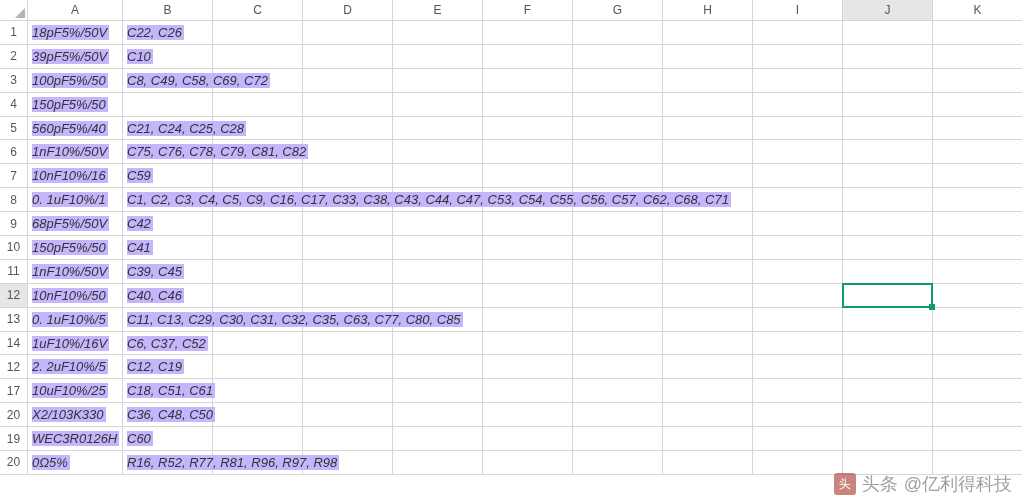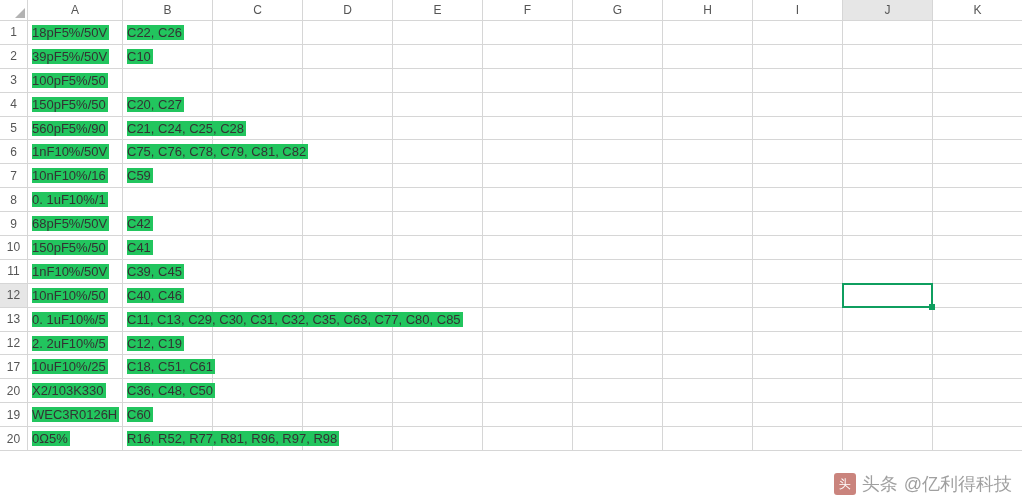--- a/index.html
+++ b/index.html
@@ -39,21 +39,21 @@
   }
   .corner, .rowhdr { width: 28px; flex: 0 0 28px; justify-content: center; }
   .colhdr { justify-content: center; }
   .rowhdr, .colhdr, .corner { background: #ffffff; color: #555555; font-size: 12px; }
   .colhdr.selected, .rowhdr.selected { background: #e6e6e6; }
   .cell {
     background: #ffffff;
   }
   .cell span, .rowhdr span, .colhdr span { position: relative; z-index: 2; }
   .cell.overflow { overflow: visible; }
-  .cell.overflow span { background: #22c55e; padding-right: 2px; }
+  .cell.overflow span { background: #c4b5fd; padding-right: 2px; font-style: italic; }
   
   .cA { width: 95px; flex: 0 0 95px; }
   .cB { width: 90px; flex: 0 0 90px; }
   .cC { width: 90px; flex: 0 0 90px; }
   .cD { width: 90px; flex: 0 0 90px; }
   .cE { width: 90px; flex: 0 0 90px; }
   .cF { width: 90px; flex: 0 0 90px; }
   .cG { width: 90px; flex: 0 0 90px; }
   .cH { width: 90px; flex: 0 0 90px; }
   .cI { width: 90px; flex: 0 0 90px; }
@@ -183,56 +183,56 @@
         <div class="cell cJ"></div>
         <div class="cell cK"></div>
       </div>
       <div class="row">
         <div class="rowhdr">
           <span>3</span>
         </div>
         <div class="cell cA overflow">
           <span>100pF5%/50</span>
         </div>
+        <div class="cell cB overflow">
+          <span>C8, C49, C58, C69, C72</span>
+        </div>
         <div class="cell cC"></div>
         <div class="cell cD"></div>
         <div class="cell cE"></div>
         <div class="cell cF"></div>
         <div class="cell cG"></div>
         <div class="cell cH"></div>
         <div class="cell cI"></div>
         <div class="cell cJ"></div>
         <div class="cell cK"></div>
       </div>
       <div class="row">
         <div class="rowhdr">
           <span>4</span>
         </div>
         <div class="cell cA overflow">
           <span>150pF5%/50</span>
         </div>
-        <div class="cell cB overflow">
-          <span>C20, C27</span>
-        </div>
         <div class="cell cC"></div>
         <div class="cell cD"></div>
         <div class="cell cE"></div>
         <div class="cell cF"></div>
         <div class="cell cG"></div>
         <div class="cell cH"></div>
         <div class="cell cI"></div>
         <div class="cell cJ"></div>
         <div class="cell cK"></div>
       </div>
       <div class="row">
         <div class="rowhdr">
           <span>5</span>
         </div>
         <div class="cell cA overflow">
-          <span>560pF5%/90</span>
+          <span>560pF5%/40</span>
         </div>
         <div class="cell cB overflow">
           <span>C21, C24, C25, C28</span>
         </div>
         <div class="cell cC"></div>
         <div class="cell cD"></div>
         <div class="cell cE"></div>
         <div class="cell cF"></div>
         <div class="cell cG"></div>
         <div class="cell cH"></div>
@@ -279,20 +279,23 @@
         <div class="cell cI"></div>
         <div class="cell cJ"></div>
         <div class="cell cK"></div>
       </div>
       <div class="row">
         <div class="rowhdr">
           <span>8</span>
         </div>
         <div class="cell cA overflow">
           <span>0. 1uF10%/1</span>
+        </div>
+        <div class="cell cB overflow">
+          <span>C1, C2, C3, C4, C5, C9, C16, C17, C33, C38, C43, C44, C47, C53, C54, C55, C56, C57, C62, C68, C71</span>
         </div>
         <div class="cell cC"></div>
         <div class="cell cD"></div>
         <div class="cell cE"></div>
         <div class="cell cF"></div>
         <div class="cell cG"></div>
         <div class="cell cH"></div>
         <div class="cell cI"></div>
         <div class="cell cJ"></div>
         <div class="cell cK"></div>
@@ -379,20 +382,40 @@
       </div>
       <div class="row">
         <div class="rowhdr">
           <span>13</span>
         </div>
         <div class="cell cA overflow">
           <span>0. 1uF10%/5</span>
         </div>
         <div class="cell cB overflow">
           <span>C11, C13, C29, C30, C31, C32, C35, C63, C77, C80, C85</span>
+        </div>
+        <div class="cell cC"></div>
+        <div class="cell cD"></div>
+        <div class="cell cE"></div>
+        <div class="cell cF"></div>
+        <div class="cell cG"></div>
+        <div class="cell cH"></div>
+        <div class="cell cI"></div>
+        <div class="cell cJ"></div>
+        <div class="cell cK"></div>
+      </div>
+      <div class="row">
+        <div class="rowhdr">
+          <span>14</span>
+        </div>
+        <div class="cell cA overflow">
+          <span>1uF10%/16V</span>
+        </div>
+        <div class="cell cB overflow">
+          <span>C6, C37, C52</span>
         </div>
         <div class="cell cC"></div>
         <div class="cell cD"></div>
         <div class="cell cE"></div>
         <div class="cell cF"></div>
         <div class="cell cG"></div>
         <div class="cell cH"></div>
         <div class="cell cI"></div>
         <div class="cell cJ"></div>
         <div class="cell cK"></div>

